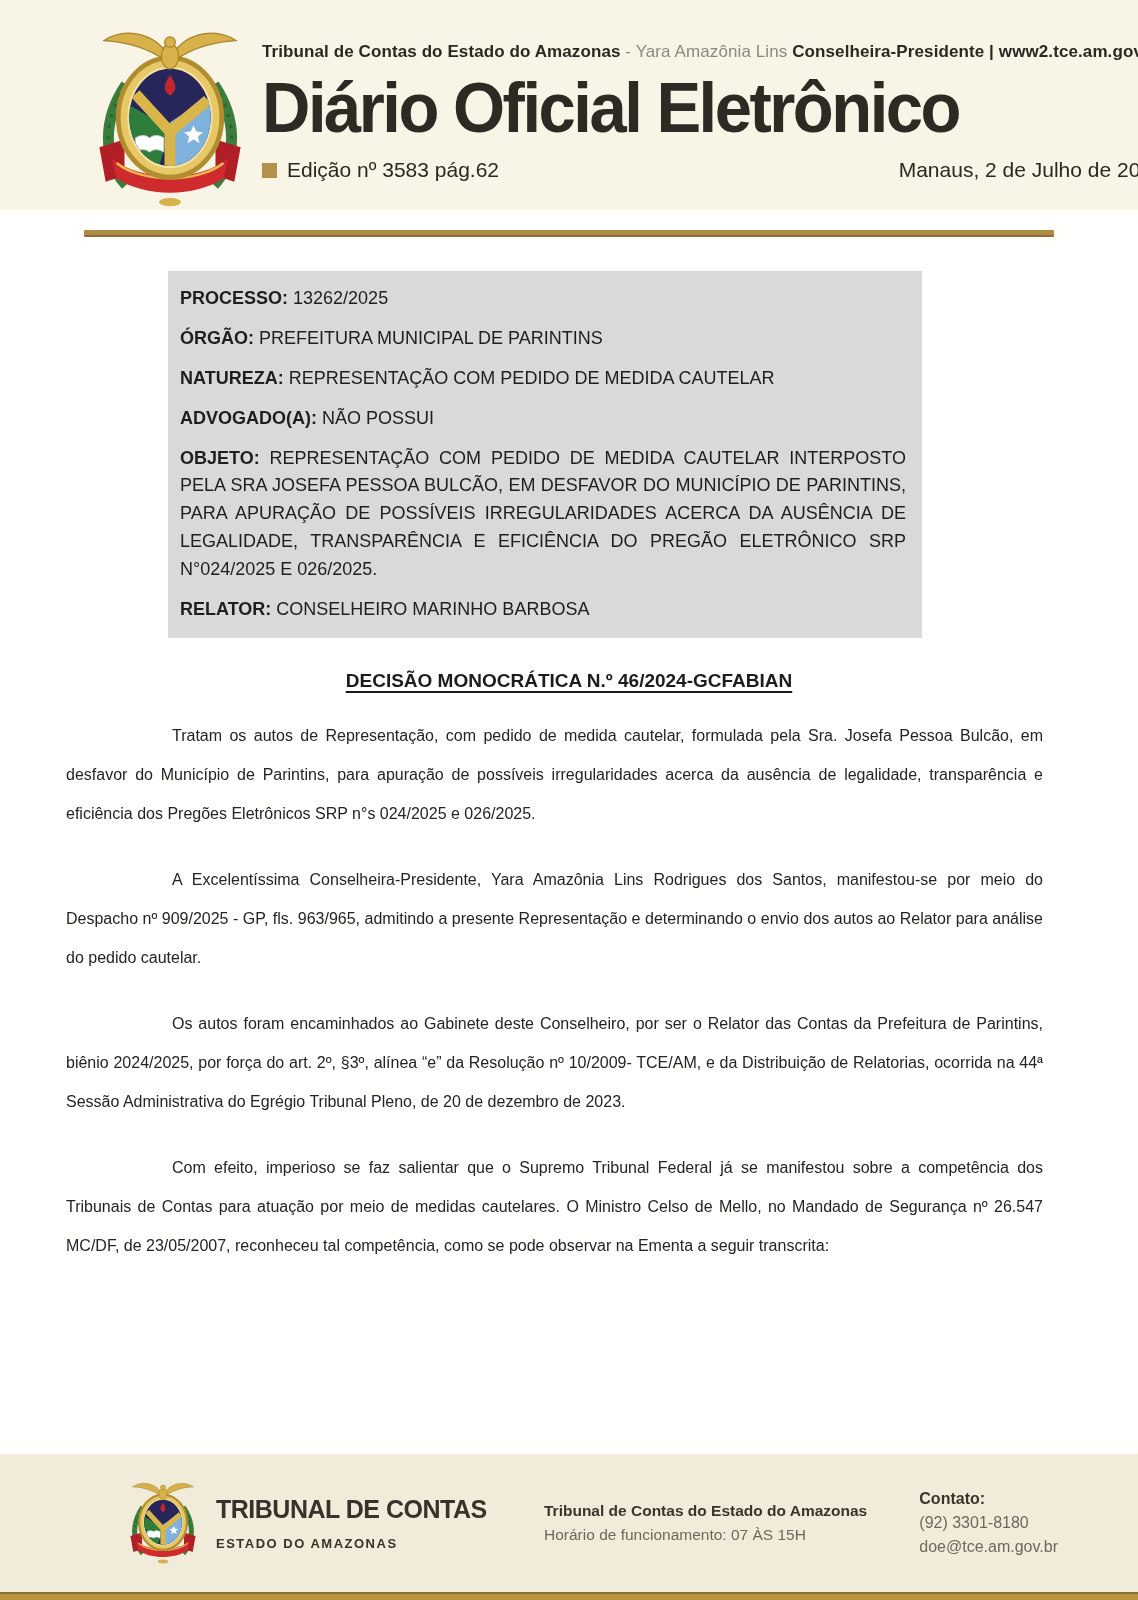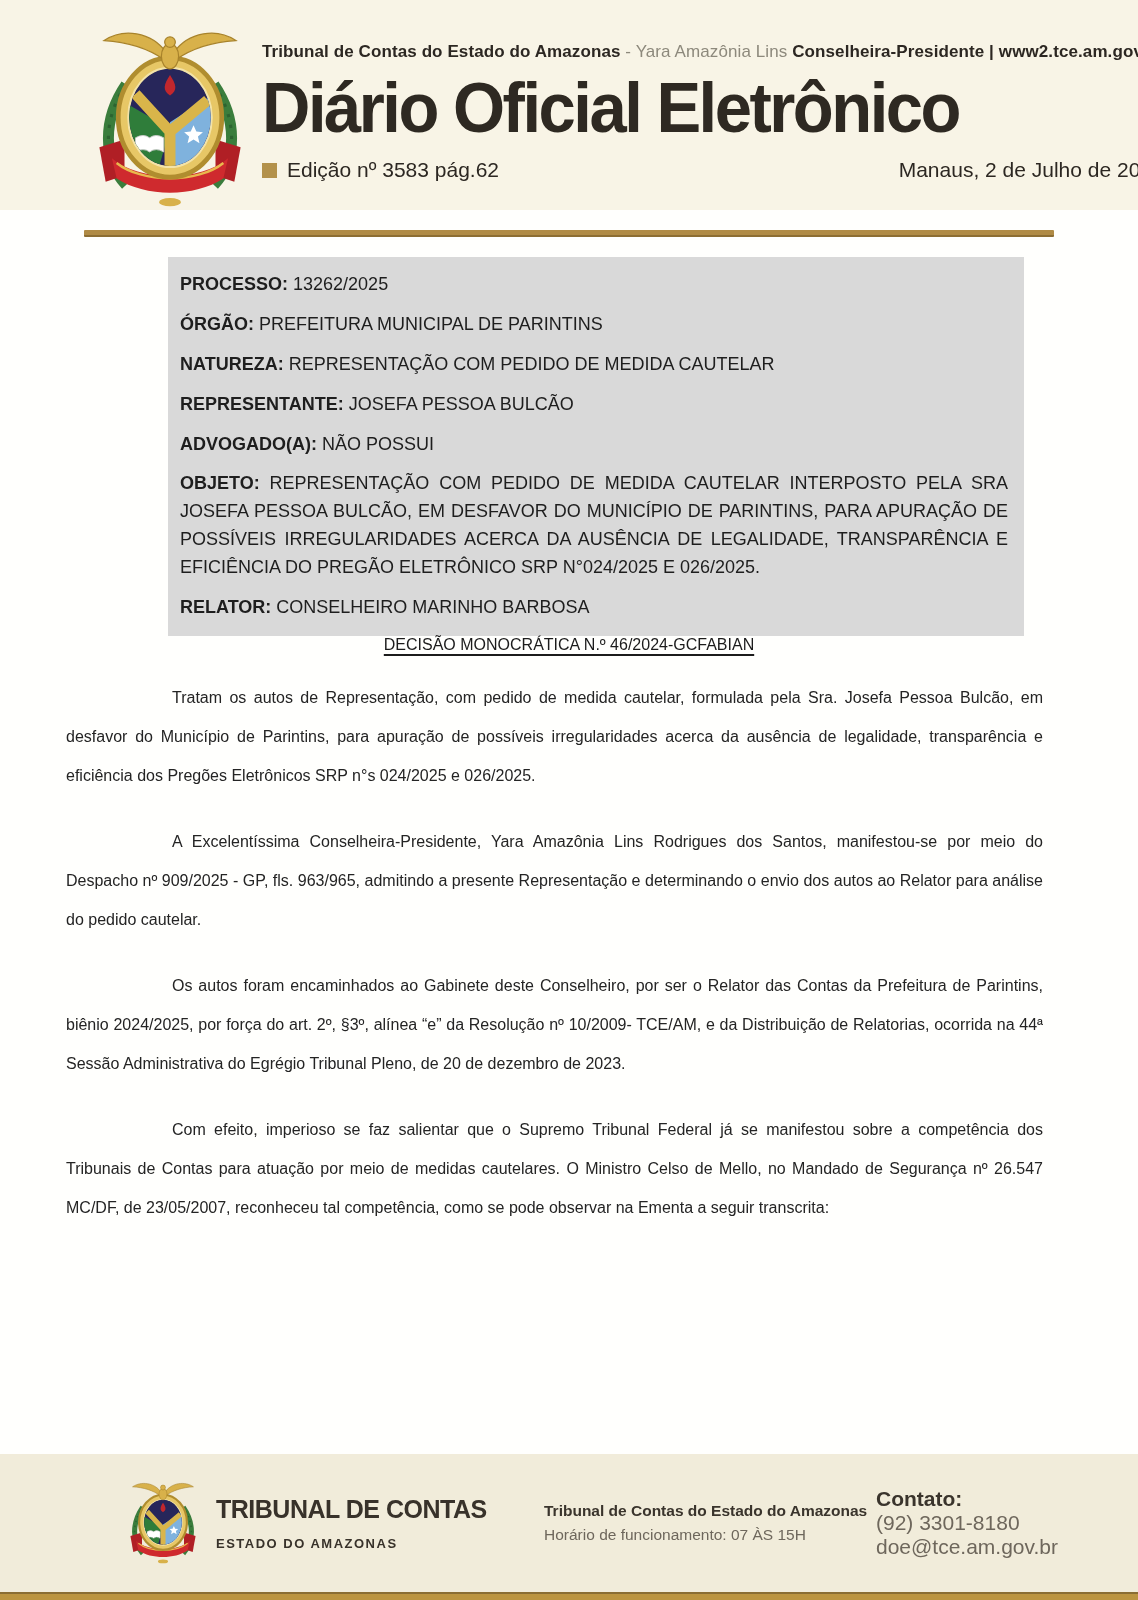--- a/index.html
+++ b/index.html
@@ -41,36 +41,37 @@
   }
   .edition-left { display:flex; align-items:center; gap:10px; }
   .gold-square { width:15px; height:15px; background:#b3914b; display:inline-block; }
   .header-rule {
     height:7px; background:#b08b45; border-bottom:2px solid #8d6e33;
     margin:20px 84px 0 84px; border-radius:1px;
   }
 
   
   .process-box {
-    width:856px;
-    margin:20px 0 0 168px;
+    width:754px;
+    margin:34px 0 0 168px;
     background:#d9d9d9;
     padding:14px 16px 10px 12px;
     font-size:18px;
     color:#1e1e1e;
   }
   .pb-row { text-align:justify; line-height:1.55; margin-bottom:12px; }
   .pb-row:last-child { margin-bottom:4px; }
   .pb-lbl { font-weight:bold; }
 
   
   .decision-heading {
     text-align:center;
-    font-weight:normal;
-    font-size:16px;
+    font-weight:bold;
+    font-size:19px;
+    margin-top:32px;
     text-decoration:underline;
     text-underline-offset:4px;
     text-decoration-thickness:2px;
     color:#1c1c1c;
   }
   .body-text { margin:24px 95px 0 66px; }
   .para {
     text-align:justify;
     text-indent:106px;
     font-size:16px;
@@ -91,21 +92,21 @@
   .crest-sm { width:78px; height:84px; flex:0 0 auto; }
   .footer-brand { margin-left:14px; width:232px; }
   .footer-brand-title {
     font-size:25px; font-weight:900; letter-spacing:-.5px; color:#38322a; white-space:nowrap;
   }
   .footer-brand-sub {
     font-size:13px; font-weight:bold; letter-spacing:1.5px; color:#38322a; margin-top:12px;
   }
   .footer-info { margin-left:96px; font-size:15.5px; line-height:24px; color:#6e675c; }
   .footer-info .b, .footer-contact .b { font-weight:bold; color:#3a342c; }
-  .footer-contact { margin-left:auto; font-size:21px; line-height:24px; color:#6e675c; }
+  .footer-contact { margin-left:auto; font-size:16px; line-height:24px; color:#6e675c; }
   .bottom-bar {
     position:absolute; left:0; right:0; bottom:0;
     height:8px; background:#bb9440; border-top:2px solid #8a6d33;
   }
 
   .svg-defs { position:absolute; width:0; height:0; overflow:hidden; }
 </style>
 </head>
 <body>
 
@@ -179,24 +180,20 @@
     </div>
     <div class="pb-row">
       <span class="pb-lbl">ÓRGÃO:</span>
       <span>PREFEITURA MUNICIPAL DE PARINTINS</span>
     </div>
     <div class="pb-row">
       <span class="pb-lbl">NATUREZA:</span>
       <span>REPRESENTAÇÃO COM PEDIDO DE MEDIDA CAUTELAR</span>
     </div>
     <div class="pb-row">
-      <span class="pb-lbl">REPRESENTANTE:</span>
-      <span>JOSEFA PESSOA BULCÃO</span>
-    </div>
-    <div class="pb-row">
       <span class="pb-lbl">ADVOGADO(A):</span>
       <span>NÃO POSSUI</span>
     </div>
     <div class="pb-row">
       <span class="pb-lbl">OBJETO:</span>
       <span>REPRESENTAÇÃO COM PEDIDO DE MEDIDA CAUTELAR INTERPOSTO PELA SRA JOSEFA PESSOA BULCÃO, EM DESFAVOR DO MUNICÍPIO DE PARINTINS, PARA APURAÇÃO DE POSSÍVEIS IRREGULARIDADES ACERCA DA AUSÊNCIA DE LEGALIDADE, TRANSPARÊNCIA E EFICIÊNCIA DO PREGÃO ELETRÔNICO SRP N°024/2025 E 026/2025.</span>
     </div>
     <div class="pb-row">
       <span class="pb-lbl">RELATOR:</span>
       <span>CONSELHEIRO MARINHO BARBOSA</span>

